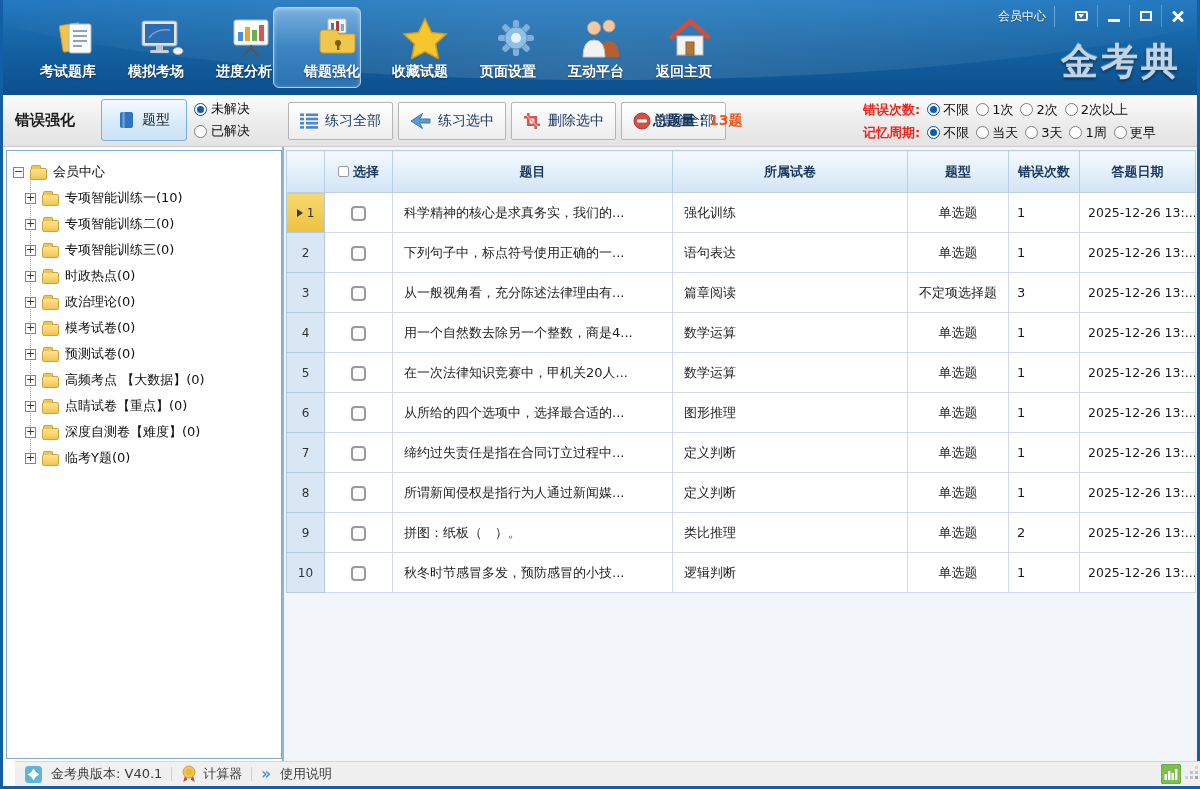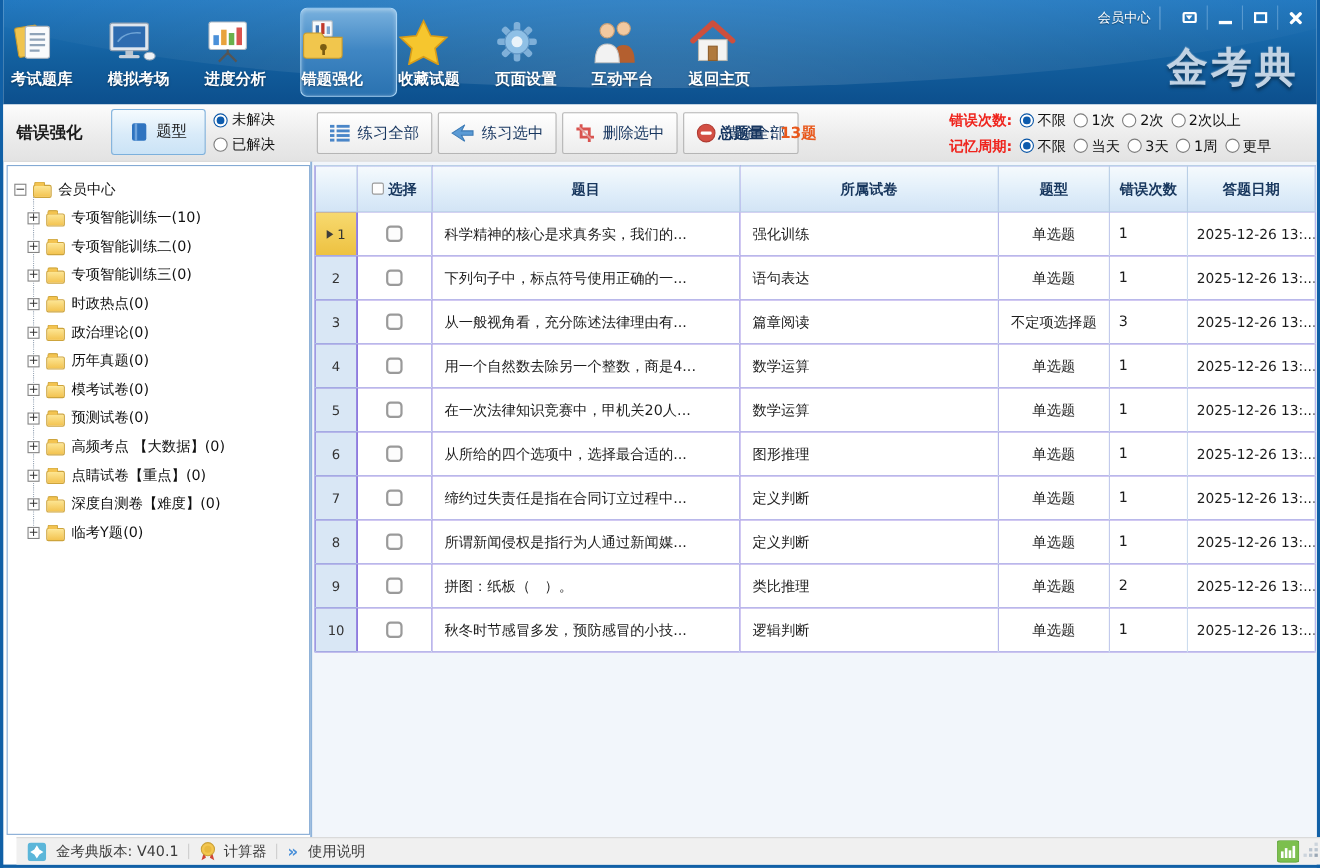--- a/index.html
+++ b/index.html
@@ -5,21 +5,21 @@
   * { margin:0; padding:0; box-sizing:border-box; }
   html,body { width:1200px; height:789px; font-family:"DejaVu Sans","Liberation Sans",sans-serif; background:#fff; overflow:hidden; }
   .window { position:relative; width:1200px; height:789px; border:3px solid #1160a6; border-top:none; background:#fff; }
 
   
   .banner { position:absolute; left:0; top:0; width:1194px; height:95px;
     background:linear-gradient(180deg,#2178c0 0%,#13609f 55%,#0c4f8d 100%); overflow:hidden; }
   .banner::before { content:""; position:absolute; left:-100px; top:-150px; width:1400px; height:230px;
     border-radius:50%; background:radial-gradient(ellipse at 50% 100%, rgba(255,255,255,.14), rgba(255,255,255,0) 70%); }
   .nav { position:absolute; left:6px; top:7px; display:flex; }
-  .nav-item { width:88px; height:81px; display:flex; flex-direction:column; align-items:flex-start; padding-top:7px;
+  .nav-item { width:88px; height:81px; display:flex; flex-direction:column; align-items:flex-end; padding-top:7px;
     border:1px solid transparent; border-radius:6px; cursor:pointer; position:relative; }
   .nav-item .nicon { height:46px; display:flex; align-items:center; justify-content:center; }
   .nav-item .nlabel { font-size:14px; font-weight:bold; color:#fff; text-shadow:0 1px 2px rgba(0,0,0,.45); margin-top:2px; white-space:nowrap; }
   .nav-item.active { background:linear-gradient(180deg,#79b1de 0%,#3f86c3 48%,#2a72b0 100%);
     border:1px solid #a9d4f5; box-shadow:inset 0 1px 4px rgba(255,255,255,.4); }
   .member { position:absolute; top:6px; right:142px; font-size:12px; color:#fff; padding:2px 8px;
     border-right:1px solid rgba(190,220,245,.45); cursor:pointer; text-shadow:0 1px 1px rgba(0,0,0,.4); }
   .winbtns { position:absolute; top:5px; right:4px; display:flex; align-items:center; }
   .wbtn { width:32px; height:22px; display:flex; align-items:center; justify-content:center; cursor:pointer; }
   .wbtn + .wbtn { border-left:1px solid rgba(190,220,245,.35); }
@@ -70,21 +70,21 @@
   .tbox.minus::before { content:"−"; margin-top:-1px; }
   .tbox.plus::before { content:"+"; margin-top:-1px; }
   .folder { width:17px; height:12px; background:linear-gradient(180deg,#fde694,#f3c350); border:1px solid #cda43c;
     border-radius:2px; position:relative; flex:none; margin-top:3px; }
   .folder::before { content:""; position:absolute; left:0; top:-4px; width:8px; height:3px; background:#f3c350;
     border:1px solid #cda43c; border-bottom:none; border-radius:2px 2px 0 0; }
 
   
   .main { position:absolute; left:281px; top:147px; width:913px; height:614px; background:#f2f6fb; }
   .qtable { position:absolute; left:2px; top:3px; width:909px; border-collapse:collapse; table-layout:fixed;
-    background:#6d28d9; font-size:13px; border:1px solid #8fb4d9; }
+    background:#ec4899; font-size:13px; border:1px solid #8fb4d9; }
   .qtable col.c-num{width:38px}.qtable col.c-sel{width:68px}.qtable col.c-title{width:280px}
   .qtable col.c-paper{width:235px}.qtable col.c-qtype{width:101px}.qtable col.c-err{width:71px}.qtable col.c-date{width:116px}
   .qtable th { height:42px; background:linear-gradient(180deg,#f5fafd 0%,#ddecf9 65%,#d2e4f5 100%);
     color:#17365d; font-weight:600; border:1px solid #b9cfe6; text-align:center; }
   .qtable td { height:40px; border:1px solid #ccdcee; background:#fff; color:#1d1d1d; overflow:hidden; white-space:nowrap; }
   td.num { background:#d9e7f5; border-color:#b2cbe5; text-align:center; font-size:12px; color:#333; }
   tr.active td.num { background:linear-gradient(180deg,#f7d96f,#edc140); }
   .rowarrow { display:inline-block; width:0; height:0; border-left:6px solid #3c3c3c;
     border-top:4px solid transparent; border-bottom:4px solid transparent; margin-right:4px; vertical-align:middle; }
   td.selc { text-align:center; }
@@ -364,25 +364,20 @@
             <span>时政热点(0)</span>
           </div>
         <div class="trow child">
             <i class="tbox plus"></i>
             <i class="folder"></i>
             <span>政治理论(0)</span>
           </div>
         <div class="trow child">
             <i class="tbox plus"></i>
             <i class="folder"></i>
-            <span>历年真题(0)</span>
-          </div>
-        <div class="trow child">
-            <i class="tbox plus"></i>
-            <i class="folder"></i>
             <span>模考试卷(0)</span>
           </div>
         <div class="trow child">
             <i class="tbox plus"></i>
             <i class="folder"></i>
             <span>预测试卷(0)</span>
           </div>
         <div class="trow child">
             <i class="tbox plus"></i>
             <i class="folder"></i>

